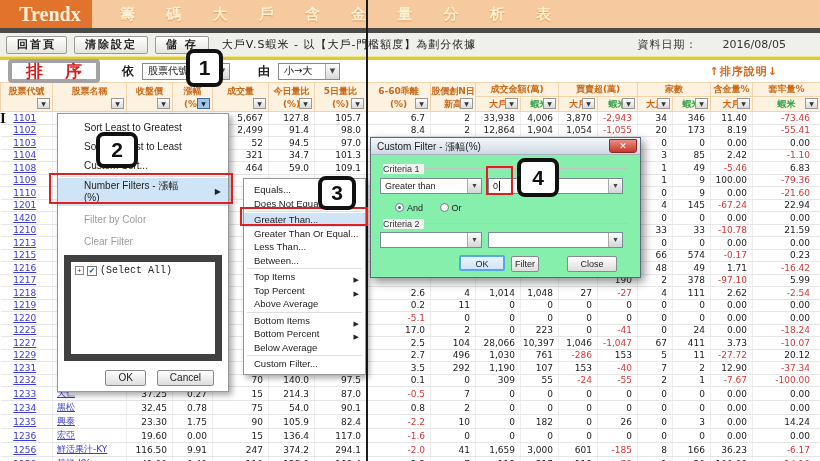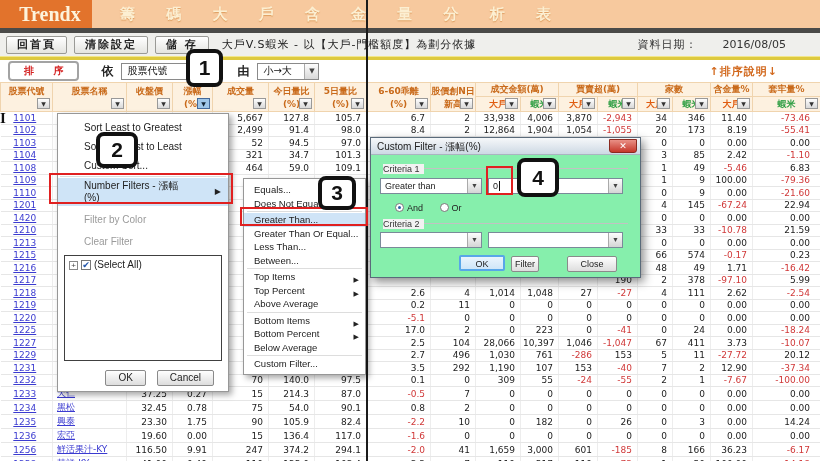--- a/index.html
+++ b/index.html
@@ -15,22 +15,22 @@
               letter-spacing:13px; padding-left:28px; text-shadow:0 1px 1px rgba(200,120,40,.55); white-space:nowrap; overflow:hidden;}
   .darkstrip { height:5px; background:#4a4a48; }
   .toolbar { height:23px; background:#efefec; display:flex; align-items:center; gap:7px; padding:0 6px; }
   .tbtn { background:linear-gradient(#ffffff,#e4e4e0); border:1px solid #9a9a96; border-radius:2px;
           font-size:11px; font-weight:bold; color:#222; padding:1px 10px; letter-spacing:2px; line-height:14px; cursor:default;}
   .tsub { font-size:11px; color:#222; margin-left:6px; letter-spacing:1px; }
   .tdate { margin-left:auto; font-size:11px; color:#333; letter-spacing:1px; }
   .tdateval { font-size:11px; color:#333; margin:0 28px 0 18px; }
   .yellowline { height:4px; background:#ddc93e; border-top:1px solid #f2e68a; }
   .sortbar { height:22px; background:#ffffff; display:flex; align-items:center; }
-  .sortbtn { margin-left:8px; border:2px solid #a3a3a3; border-radius:4px; background:#fff;
-             color:#d42222; font-weight:bold; font-size:10px; letter-spacing:8px; padding:0 6px 0 14px; line-height:16px;}
+  .sortbtn { margin-left:8px; border:4px solid #a3a3a3; border-radius:4px; background:#fff;
+             color:#d42222; font-weight:bold; font-size:17px; letter-spacing:8px; padding:0 6px 0 14px; line-height:16px;}
   .slabel { font-size:12px; color:#222; font-weight:bold; margin-left:22px; }
   .wsel { display:inline-flex; align-items:center; justify-content:space-between; border:1px solid #8a8a8a;
           background:#fff; height:17px; font-size:10px; padding-left:5px; margin-left:8px; color:#111; }
   .wsel .da { width:14px; height:15px; background:linear-gradient(#fdfdfd,#d8d8d8); border-left:1px solid #aaa;
               font-size:7px; color:#444; display:flex; align-items:center; justify-content:center; margin-left:6px;}
   .sorthelp { margin-left:auto; margin-right:42px; font-size:11px; font-weight:bold; color:#d2691e; letter-spacing:1px; }
 
   
   table { border-collapse:collapse; table-layout:fixed; width:820px; }
   thead th { background:#fdf1e0; color:#c96a1a; font-size:9px; font-weight:bold;
@@ -58,21 +58,21 @@
   .ibeam:before { content:"I"; font-family:"Liberation Serif",serif; font-size:15px; font-weight:bold; color:#111; }
 
   .dropdown { position:absolute; left:57px; top:113px; width:172px; height:279px; background:#fff;
               border:1px solid #979797; box-shadow:3px 3px 6px rgba(0,0,0,.35); z-index:20;
               font-family:"Liberation Sans", sans-serif; font-size:10px; color:#222; padding-top:4px;}
   .mi { height:19px; line-height:19px; padding-left:26px; white-space:nowrap; }
   .msep { border-top:1px solid #ddd; margin:1px 2px; }
   .mi2 { position:relative; background:#cfe4f7; padding:2px 0 2px 26px; line-height:12px; }
   .mi2 .arr { position:absolute; right:7px; top:8px; font-size:8px; color:#222; }
   .mdis { color:#9a9a9a; height:16px; line-height:16px; padding-left:26px; margin-top:6px;}
-  .listbox { border:1px solid #404040; background:#fff; margin:5px 6px 0 6px; height:106px; padding:3px 0 0 4px; }
+  .listbox { border:7px solid #404040; background:#fff; margin:5px 6px 0 6px; height:106px; padding:3px 0 0 4px;font-family:Liberation Mono, monospace; }
   .expand { display:inline-block; width:9px; height:9px; border:1px solid #888; font-size:8px; line-height:7px;
             text-align:center; color:#444; margin-right:3px; background:#fff; }
   .chk { display:inline-block; width:10px; height:10px; border:1px solid #777; background:#fff; margin-right:3px;
          font-size:9px; line-height:9px; text-align:center; color:#2255aa; }
   .ddbtns { display:flex; justify-content:flex-end; gap:11px; margin:9px 14px 0 0; }
   .wbtn { background:linear-gradient(#fff,#ddd); border:1px solid #8a8a8a; border-radius:2px;
           font-size:10px; padding:1px 12px; line-height:12px; color:#222;}
 
   .submenu { position:absolute; left:243px; top:178px; width:123px; background:#fff; border:1px solid #979797;
              box-shadow:3px 3px 6px rgba(0,0,0,.35); z-index:22; font-family:"Liberation Sans", sans-serif;

